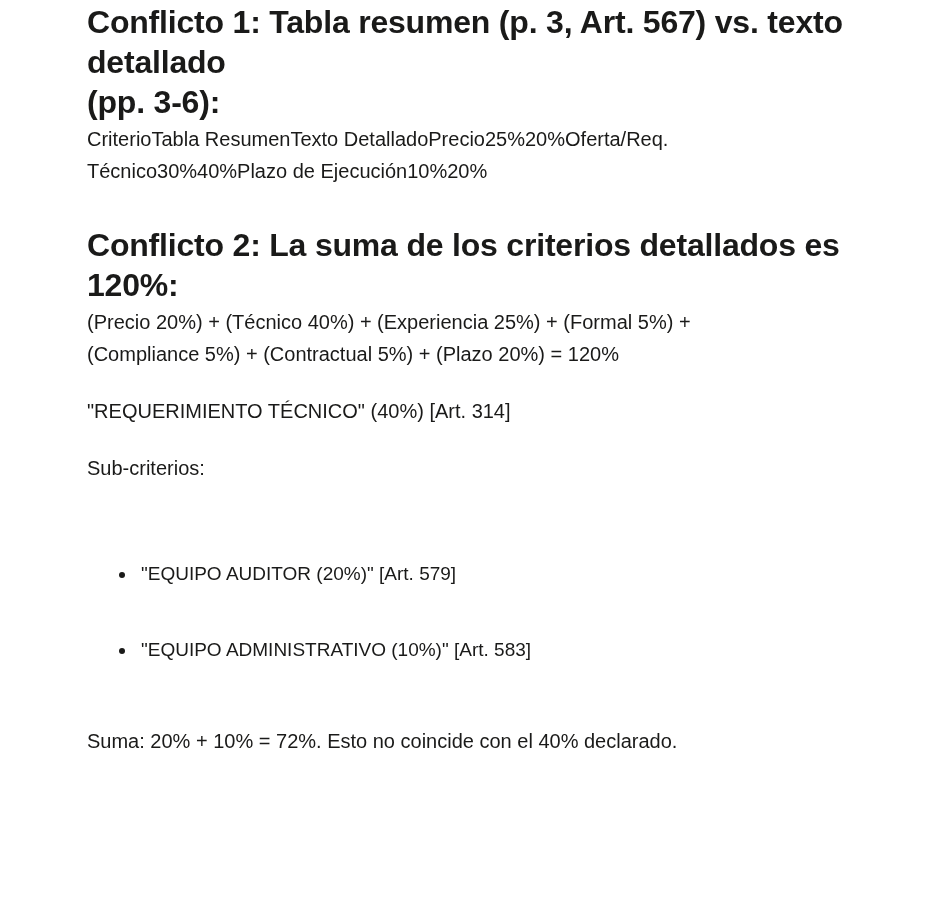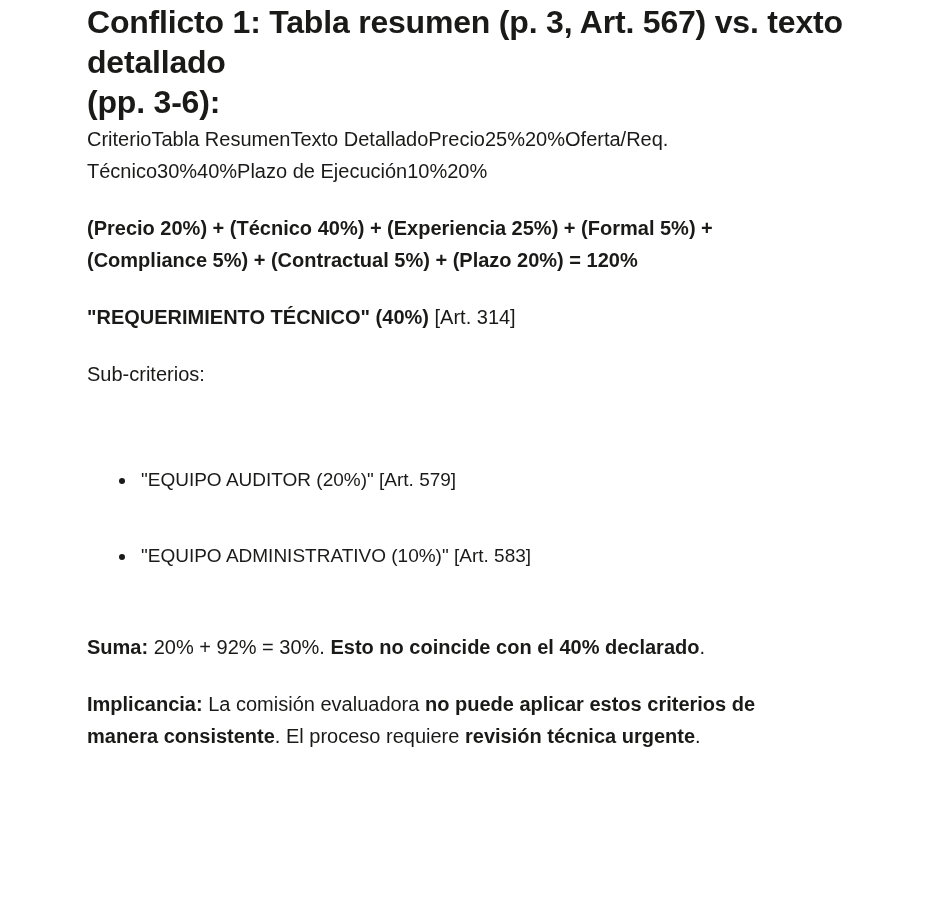--- a/index.html
+++ b/index.html
@@ -31,21 +31,21 @@
     font-weight: 700;
     letter-spacing: -0.2px;
     margin: 14px 0 0 0;
   }
   h3:first-child { margin-top: 0; }
   p {
     font-size: 20px;
     line-height: 32px;
     margin: 1px 0 24px 0;
   }
-  .bold, b { font-weight: 700; }
+  .bold, b { font-weight: 400; }
   ul {
     margin: 12px 0 20px 0;
     padding-left: 50px;
     font-size: 19px;
     line-height: 32px;
     list-style: disc outside;
   }
   li {
     margin: 6px 0;
     padding-left: 4px;
@@ -55,32 +55,31 @@
 <body>
 
 <main>
 
   <h3>Conflicto 1: Tabla resumen (p. 3, Art. 567) vs. texto detallado
 (pp. 3-6):</h3>
 
   <p><span class="">CriterioTabla ResumenTexto DetalladoPrecio25%20%Oferta/Req.
 Técnico30%40%Plazo de Ejecución10%20%</span></p>
 
+  <h3>Conflicto 2: La suma de los criterios detallados es 120%:</h3>
 
   <p><span class="bold">(Precio 20%) + (Técnico 40%) + (Experiencia 25%) + (Formal 5%) +
 (Compliance 5%) + (Contractual 5%) + (Plazo 20%) = 120%</span></p>
 
 
   <p><span class="bold">"REQUERIMIENTO TÉCNICO" (40%)</span><span class=""> [Art. 314]</span></p>
 
   <p><span class="">Sub-criterios:</span></p>
 
   <ul>
     <li><span>"EQUIPO AUDITOR (20%)" [Art. 579]</span></li>
     <li><span>"EQUIPO ADMINISTRATIVO (10%)" [Art. 583]</span></li>
   </ul>
 
-  <p><span class="bold">Suma:</span><span class=""> 20% + 92% = 30%. </span><span class="bold">Esto no coincide con el 40% declarado</span><span class="">.</span></p>
+  <p><span class="bold">Suma:</span><span class=""> 20% + 10% = 72%. </span><span class="bold">Esto no coincide con el 40% declarado</span><span class="">.</span></p>
 
-  <p><span class="bold">Implicancia:</span><span class=""> La comisión evaluadora </span><span class="bold">no puede aplicar estos criterios de
-manera consistente</span><span class="">. El proceso requiere </span><span class="bold">revisión técnica urgente</span><span class="">.</span></p>
 
 </main>
 
 </body></html>

